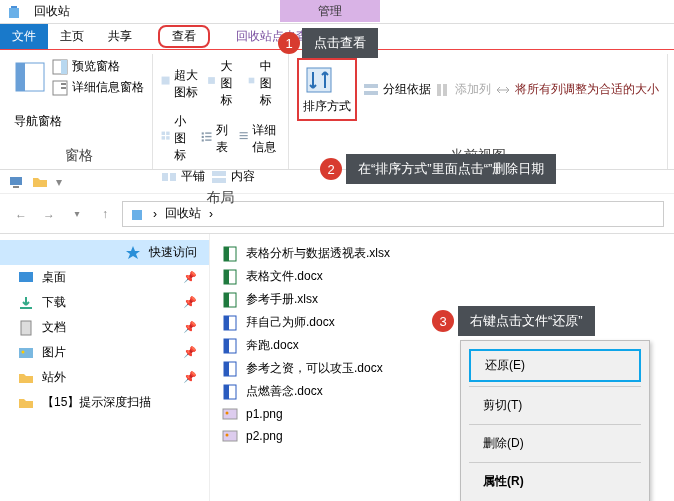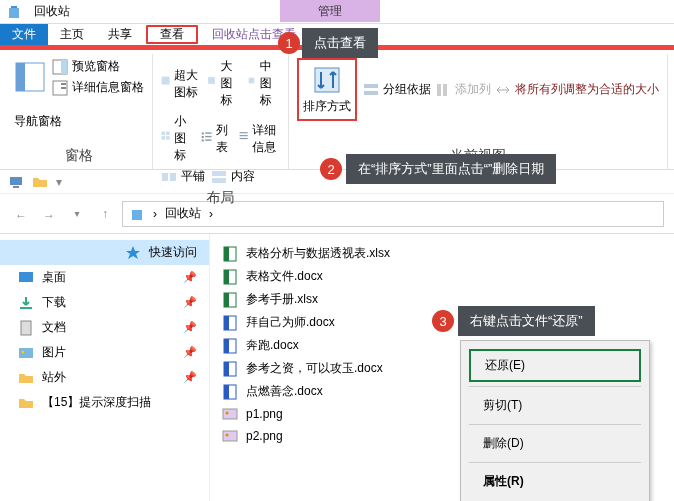--- a/index.html
+++ b/index.html
@@ -1,49 +1,49 @@
 <!DOCTYPE html>
 <html><head>
 <meta charset="utf-8">
 <style>
 *{box-sizing:border-box;margin:0;padding:0;font-family:"Microsoft YaHei","Segoe UI",sans-serif;font-size:12px;}
 body{width:674px;height:501px;background:#fff;overflow:hidden;position:relative;}
 .titlebar{height:24px;display:flex;align-items:center;border-bottom:1px solid #ddd;}
 .titlebar .icon{width:16px;height:16px;margin:0 6px;}
 .titlebar .title{flex:0 0 auto;padding:0 6px;}
 .titlebar .mg{position:absolute;left:280px;top:0;width:100px;height:22px;background:#d9b3e6;color:#333;text-align:center;line-height:22px;}
-.menubar{height:26px;display:flex;align-items:stretch;background:#fff;border-bottom:5px solid #ef4444;}
+.menubar{height:26px;display:flex;align-items:stretch;background:#fff;border-bottom:1px solid #ef4444;}
 .menubar .tab{padding:0 12px;display:flex;align-items:center;cursor:pointer;}
 .menubar .tab.file{background:#1979ca;color:#fff;}
-.menubar .tab.view{border:2px solid #e03a3a;border-radius:1px;margin:1px 2px;}
+.menubar .tab.view{border:2px solid #e03a3a;border-radius:8px;margin:1px 14px;}
 .ribbon{height:120px;display:flex;border-bottom:1px solid #ddd;padding:4px 6px 0 6px;position:relative;}
 .rgroup{display:flex;flex-direction:column;justify-content:space-between;border-right:1px solid #e3e3e3;padding:2px 8px;}
 .rgroup .row{display:flex;align-items:center;gap:6px;margin:2px 0;}
 .rgroup .lbl{font-size:14px;text-align:center;color:#444;padding:2px 0;}
 .ritem{display:flex;align-items:center;gap:4px;}
 .ico{width:16px;height:16px;display:inline-block;}
 .ico.big{width:32px;height:32px;}
 .nav{height:40px;display:flex;align-items:center;gap:6px;padding:0 10px;border-bottom:1px solid #ddd;}
 .nav .arrow{width:22px;height:22px;display:flex;align-items:center;justify-content:center;color:#888;}
 .addr{flex:1;height:26px;border:1px solid #ccc;display:flex;align-items:center;padding:0 6px;gap:8px;}
 .body{display:flex;height:calc(501px - 24px - 26px - 120px - 40px);}
 .sidebar{width:210px;border-right:1px solid #eee;padding:6px 0;}
 .sideitem{display:flex;align-items:center;padding:4px 12px 4px 18px;gap:8px;cursor:pointer;}
 .sideitem.quick{background:#cce8ff;justify-content:flex-end;}
 .pin{margin-left:auto;color:#888;font-size:11px;}
 .files{flex:1;padding:8px 0 8px 8px;}
 .file{display:flex;align-items:center;gap:8px;padding:3px 4px;cursor:pointer;}
 .file .fi{width:16px;height:16px;}
 .ctx{position:absolute;left:460px;top:340px;width:190px;background:#f0f0f0;border:1px solid #bdbdbd;box-shadow:2px 2px 4px rgba(0,0,0,.2);padding:8px;z-index:30;}
 .ctx .ci{padding:6px 14px;cursor:pointer;}
-.ctx .ci.hl{border:2px solid #15803d;}
+.ctx .ci.hl{border:2px solid #0ea5e9;}
 .ctx hr{border:none;border-top:1px solid #ccc;margin:4px 0;}
 .callout{position:absolute;background:#4a4f55;color:#fff;padding:6px 12px;border-radius:0;z-index:25;font-size:13px;}
 .badge{width:22px;height:22px;border-radius:50%;background:#d83b2f;color:#fff;display:flex;align-items:center;justify-content:center;font-size:13px;position:absolute;z-index:26;}
-.sortbox{border:2px solid #e03a3a;padding:4px;display:flex;flex-direction:column;align-items:center;gap:2px;}
+.sortbox{border:2px solid #e03a3a;padding:4px;display:flex;flex-direction:column;align-items:flex-start;gap:2px;}
 .qat{height:24px;display:flex;align-items:center;padding:0 8px;gap:8px;border-bottom:1px solid #eee;}
 svg{display:block;}
 </style>
 </head>
 <body>
 
 <div class="titlebar">
   <span class="icon">
     <svg viewBox="0 0 16 16">
         <rect x="3" y="4" width="10" height="10" fill="#6ab0e8"></rect>

